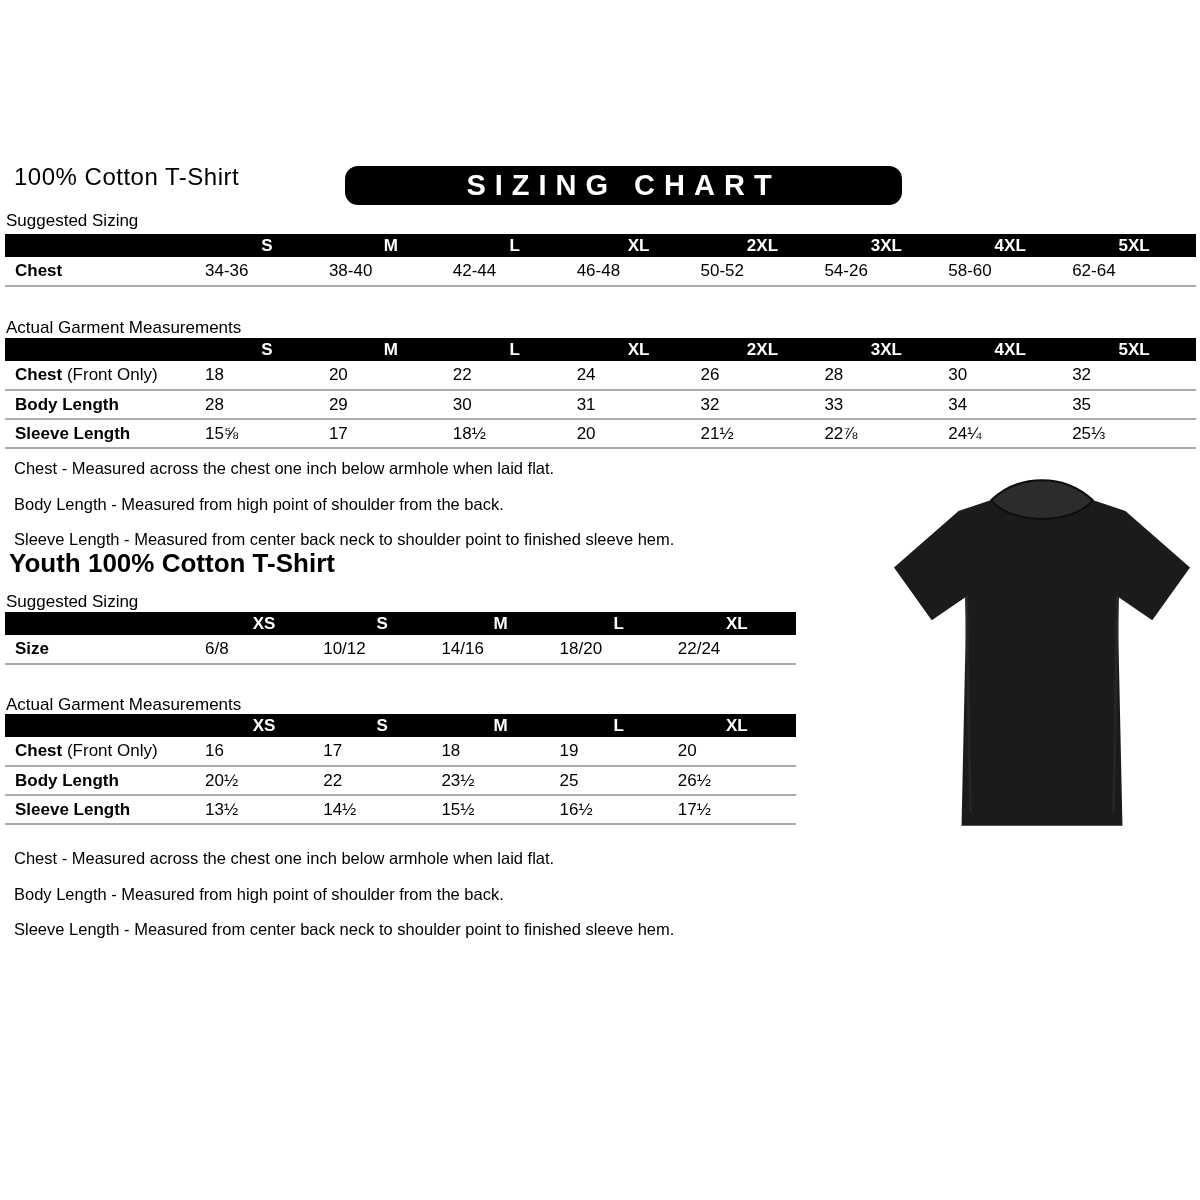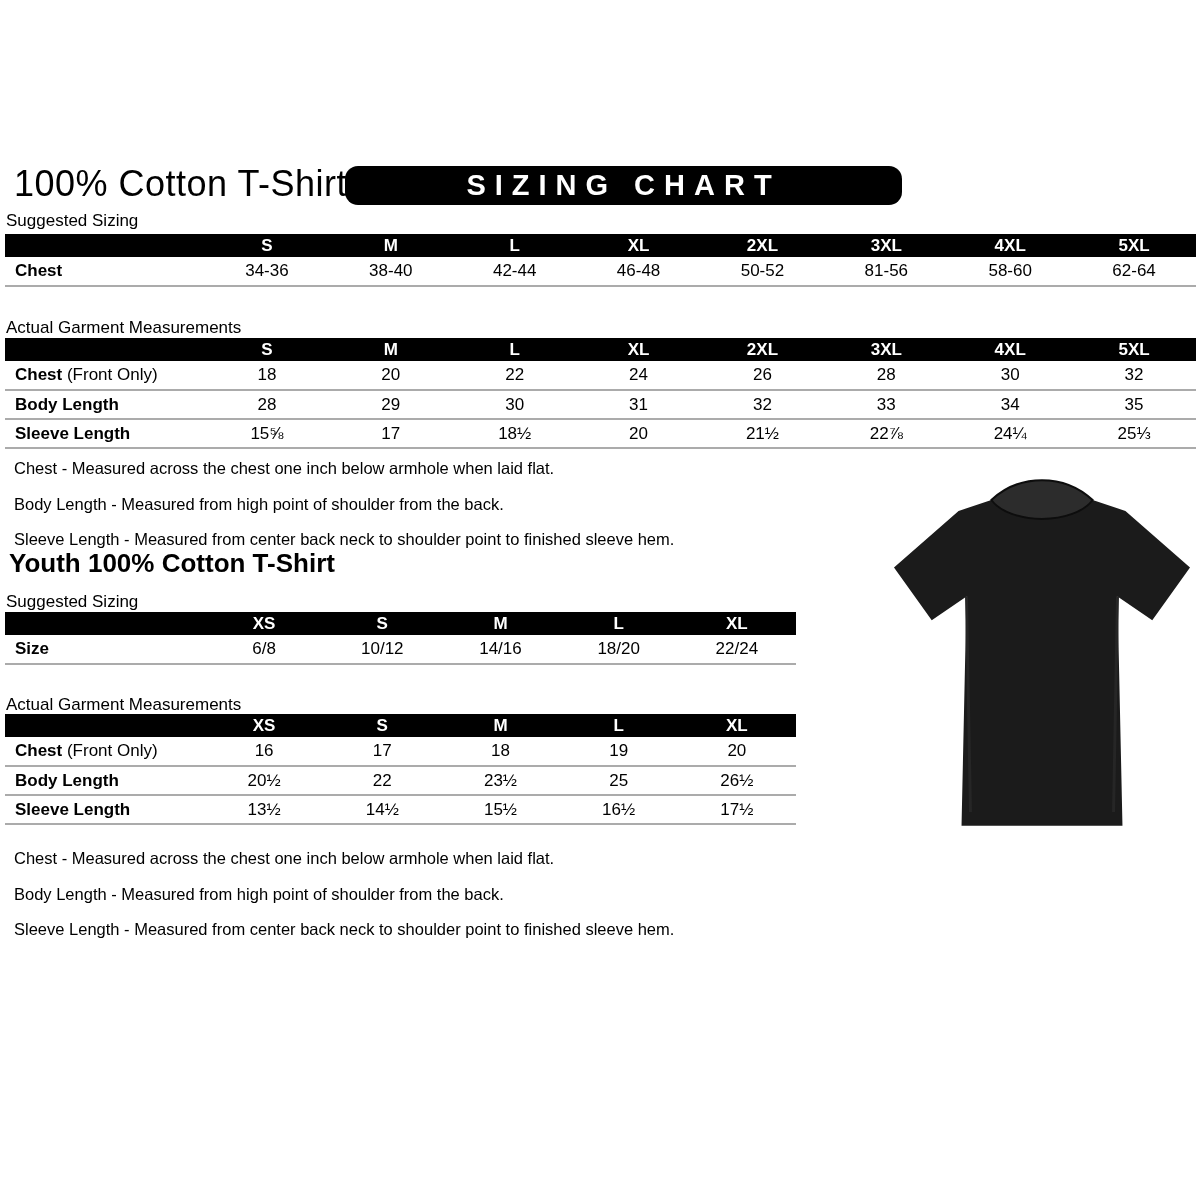--- a/index.html
+++ b/index.html
@@ -5,42 +5,42 @@
   * { box-sizing: border-box; }
   html, body { margin: 0; padding: 0; }
   body {
     width: 1200px; height: 1200px;
     background: #ffffff; color: #000000;
     font-family: "Liberation Sans", "DejaVu Sans", sans-serif;
     position: relative; overflow: hidden;
   }
   .abs { position: absolute; }
 
-  .main-title { left: 14px; top: 163px; font-size: 36px; font-weight: 400; letter-spacing: 0.5px; }
+  .main-title { left: 14px; top: 163px; font-size: 24px; font-weight: 400; letter-spacing: 0.5px; }
   .banner {
     left: 345px; top: 166px; width: 557px; height: 39px;
     background: #000; color: #fff;
     display: flex; align-items: center; justify-content: center;
     font-weight: 700; font-size: 29px; letter-spacing: 9px; border-radius: 13px;
   }
   .youth-title { left: 9px; top: 548px; font-size: 26px; font-weight: 700; }
 
   .section-label { font-size: 17px; }
   #adult-suggested-label { left: 6px; top: 211px; }
   #adult-actual-label    { left: 6px; top: 318px; }
   #youth-suggested-label { left: 6px; top: 592px; }
   #youth-actual-label    { left: 6px; top: 695px; }
 
   table.size-table { border-collapse: collapse; table-layout: fixed; font-size: 17px; }
   table.size-table th {
     background: #000; color: #fff; font-weight: 700;
     height: 23px; padding: 0; font-size: 17px;
   }
   table.size-table tbody td {
-    text-align: center; height: 29px; padding: 0;
+    text-align: left; height: 29px; padding: 0;
     border-bottom: 2px solid #ababab;
   }
   table.size-table .label-col { width: 200px; text-align: left; padding-left: 10px; }
   table.size-table td.label-col b { font-weight: 700; }
 
   #adult-suggested-table { left: 5px; top: 234px; width: 1191px; }
   #adult-actual-table    { left: 5px; top: 338px; width: 1191px; }
   #youth-suggested-table { left: 5px; top: 612px; width: 791px; }
   #youth-actual-table    { left: 5px; top: 714px; width: 791px; }
 
@@ -77,21 +77,21 @@
       </tr>
     </thead>
     <tbody>
       <tr>
         <td class="label-col"><b>Chest</b></td>
         <td>34-36</td>
         <td>38-40</td>
         <td>42-44</td>
         <td>46-48</td>
         <td>50-52</td>
-        <td>81-56</td>
+        <td>54-26</td>
         <td>58-60</td>
         <td>62-64</td>
       </tr>
     </tbody>
   </table>
 
 <div class="abs section-label" id="adult-actual-label">Actual Garment Measurements</div>
 <table class="abs size-table" id="adult-actual-table">
     <thead>
       <tr>

